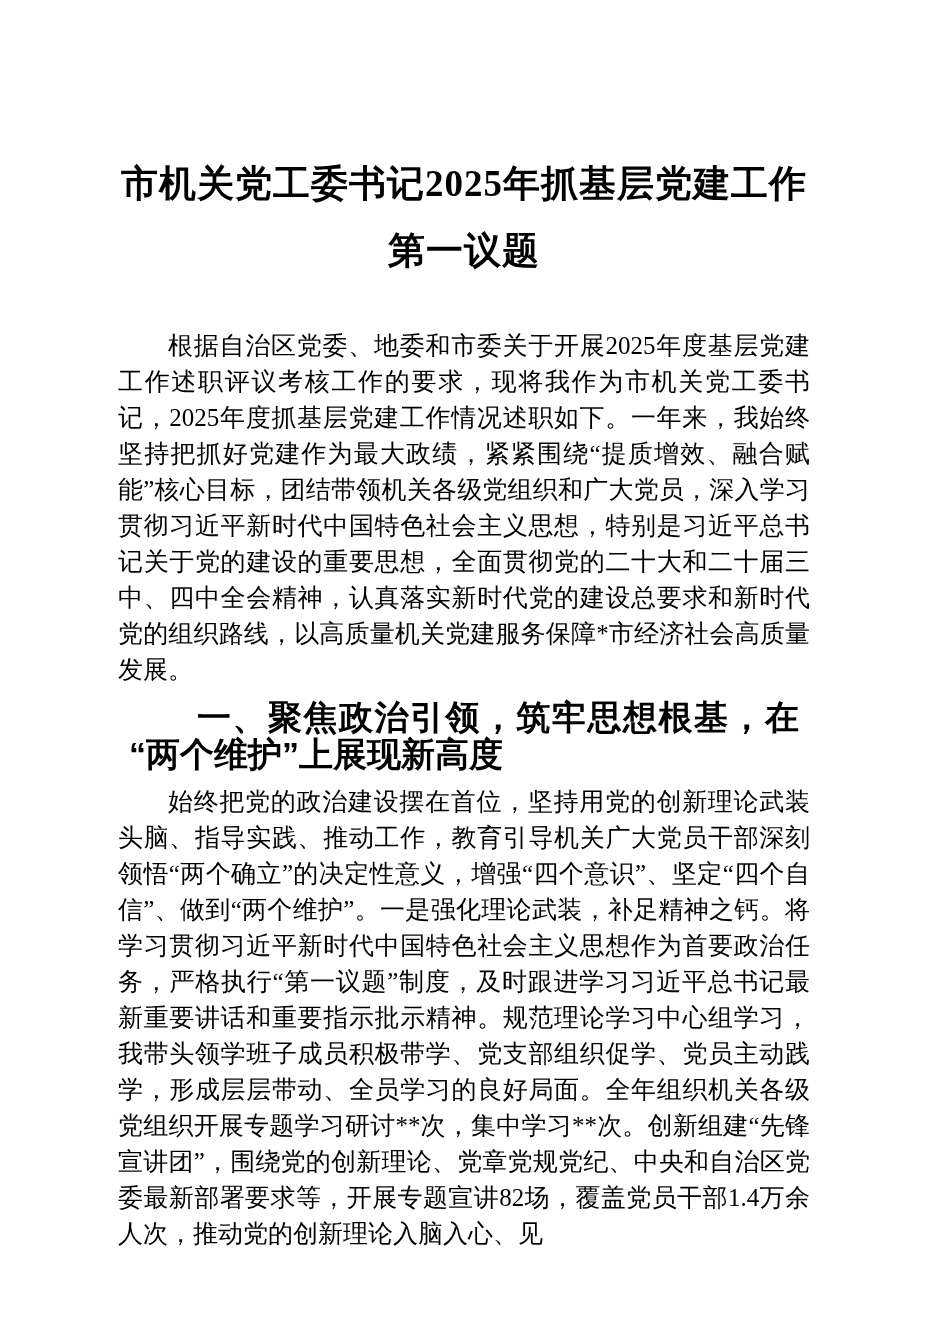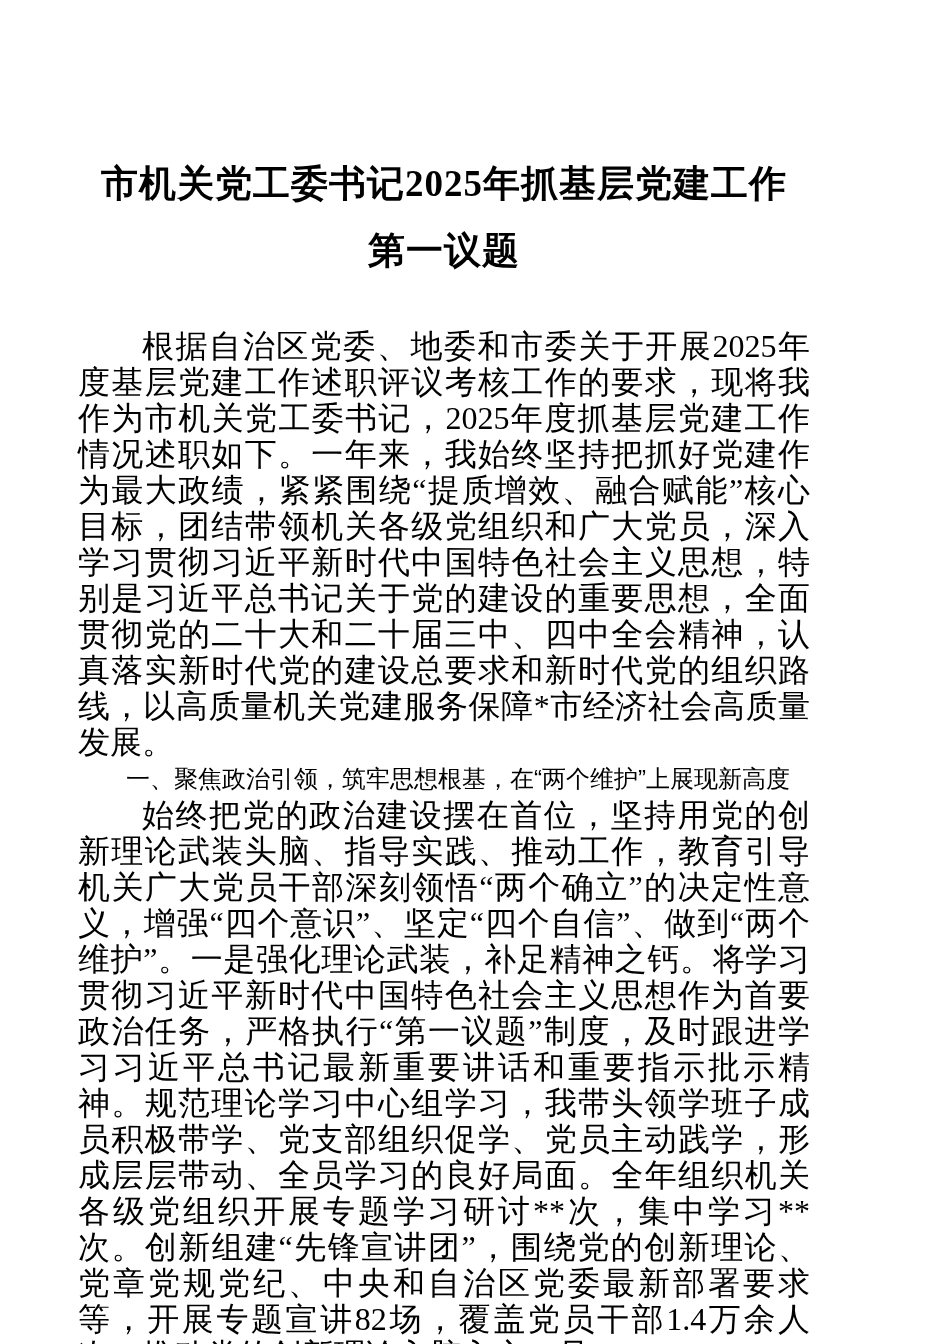--- a/index.html
+++ b/index.html
@@ -7,53 +7,53 @@
     padding: 0;
     background: #ffffff;
   }
   .page {
     position: relative;
     width: 950px;
     height: 1344px;
     margin: 0 auto;
     background: #ffffff;
     box-sizing: border-box;
-    padding: 150px 140px 0 78px;
+    padding: 150px 140px 0 118px;
     color: #000000;
     overflow: hidden;
   }
   .doc-title {
     margin: 0 0 44px 0;
     font-family: "Liberation Serif", "DejaVu Serif", serif;
     font-weight: 700;
     font-size: 37px;
     line-height: 67px;
     text-align: center;
     letter-spacing: 1px;
     color: #000000;
   }
   .title-line {
     display: block;
     white-space: nowrap;
   }
   .body-para {
     margin: 0;
     font-family: "Liberation Serif", "DejaVu Serif", serif;
-    font-size: 32px;
+    font-size: 25px;
     line-height: 36px;
     text-align: justify;
     text-justify: inter-character;
     text-indent: 2em;
     color: #000000;
   }
   .section-heading {
-    margin: 0;
+    margin: 11px;
     font-family: "Liberation Sans", "DejaVu Sans", sans-serif;
-    font-weight: 400;
-    font-size: 24px;
+    font-weight: 700;
+    font-size: 34px;
     line-height: 37px;
     text-align: justify;
     text-justify: inter-character;
     text-indent: 2em;
     color: #000000;
   }
 </style>
 </head>
 <body>
 

